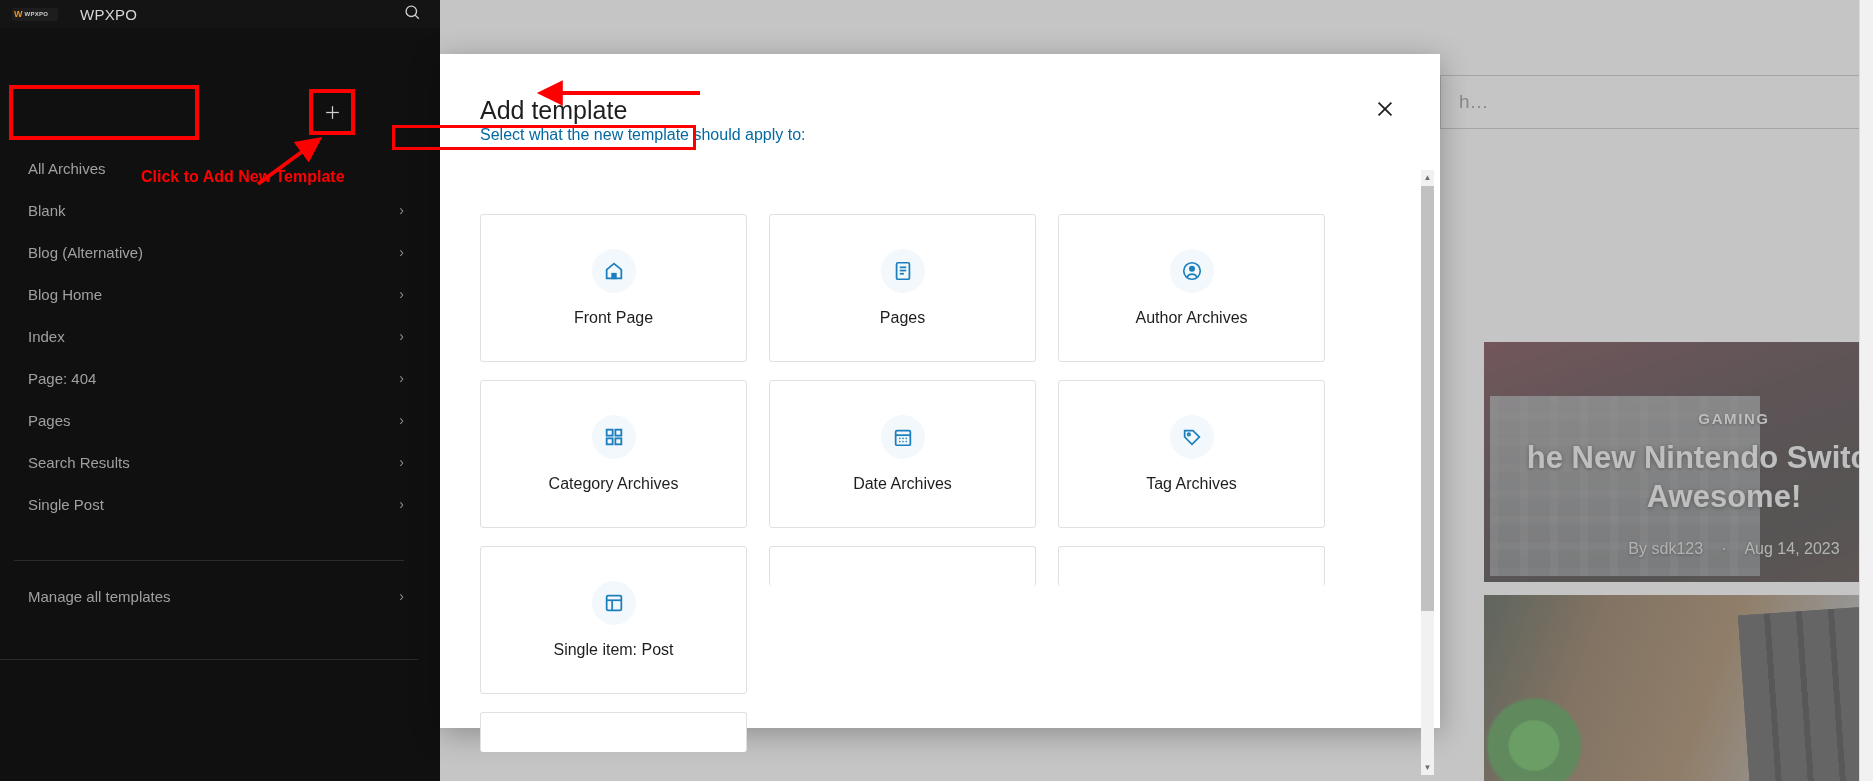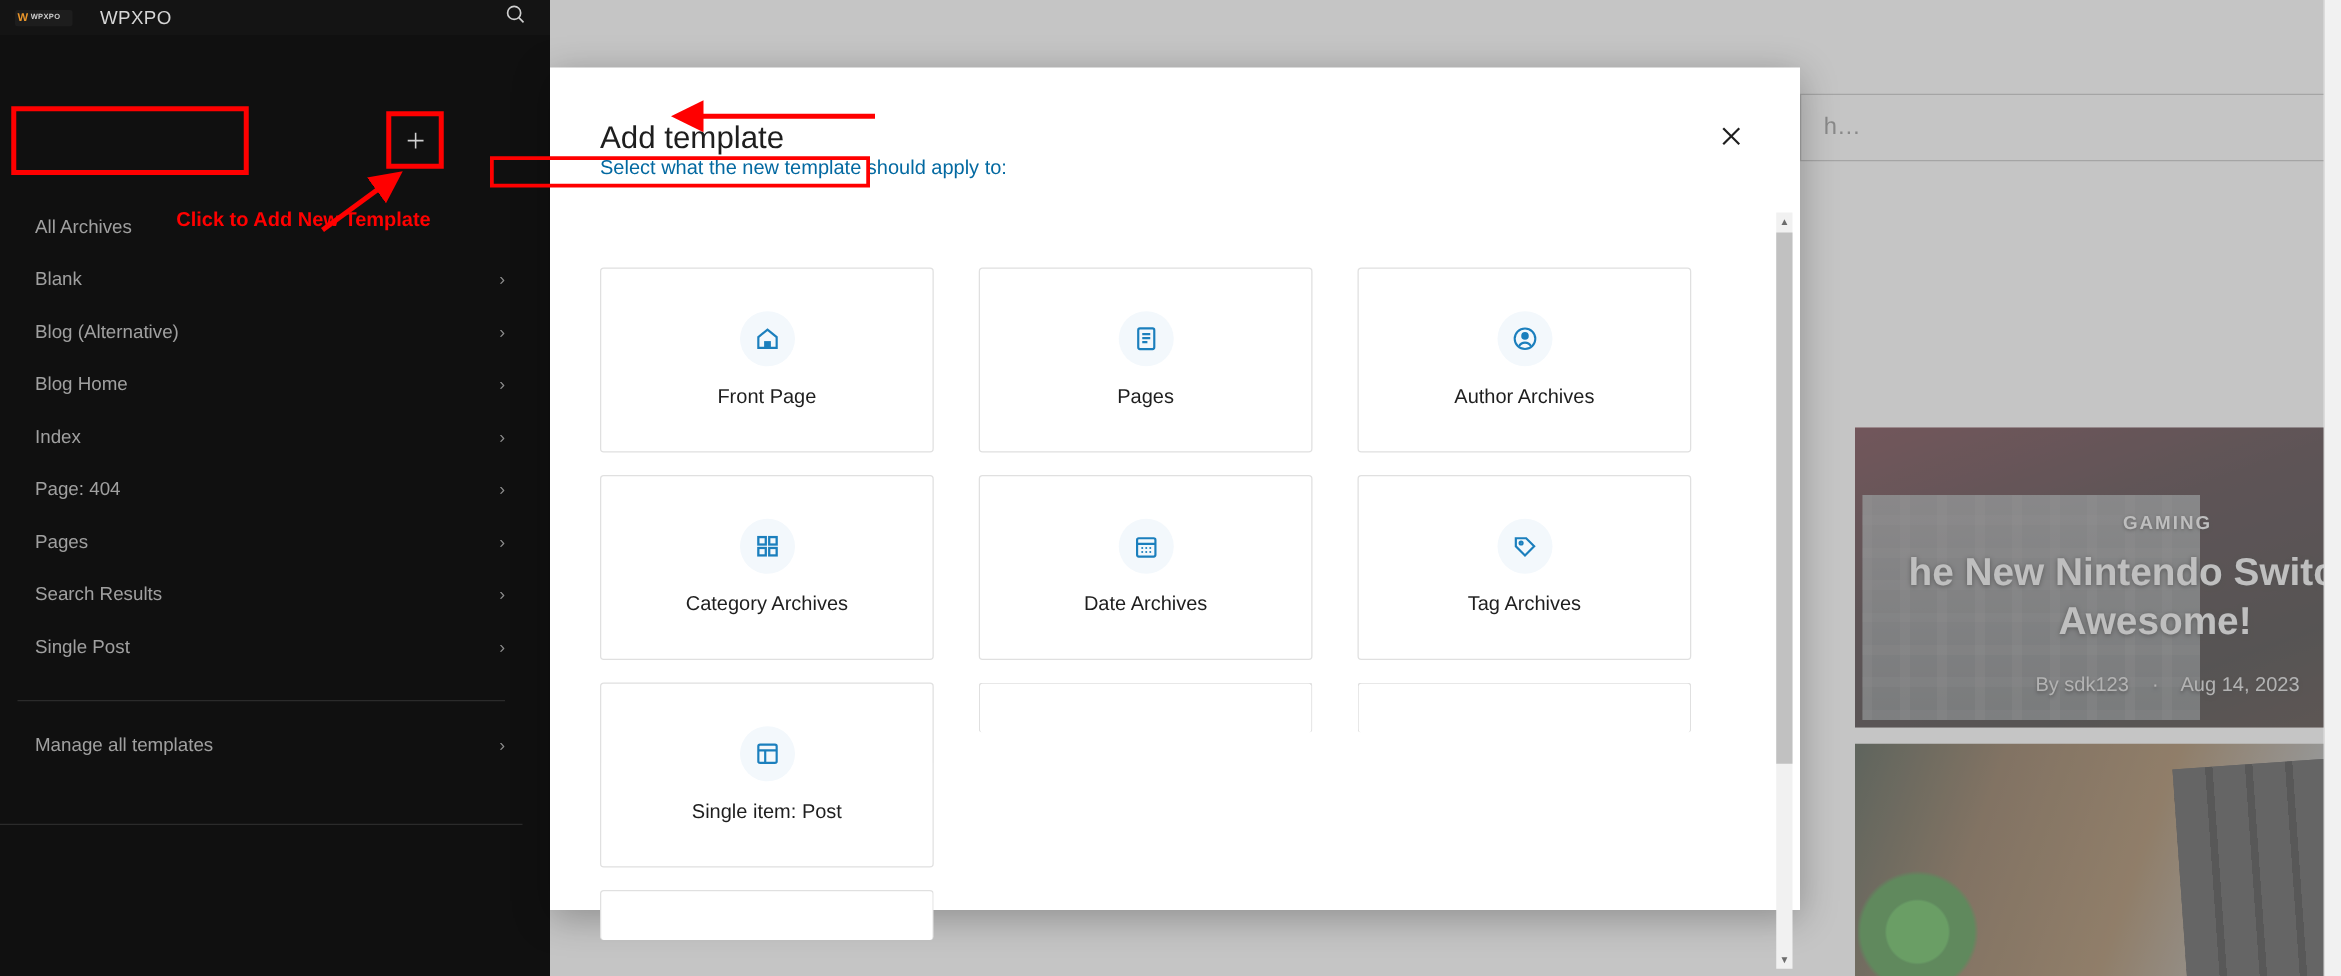--- a/index.html
+++ b/index.html
@@ -113,21 +113,21 @@
   }
   .sb-title { font-size: 22px; font-weight: bold; color: #d8d8d8; }
   .sb-add {
     position: absolute; left: 309px; top: 89px; width: 46px; height: 46px;
     display: flex; align-items: center; justify-content: center;
     color: #d0d0d0; font-size: 25px; font-weight: 300;
   }
 
   .sb-list { position: absolute; left: 0; top: 160px; width: 418px; }
   .sb-item {
-    height: 42px; display: flex; align-items: center;
+    height: 42px; display: flex; 
     padding: 0 14px 0 28px; color: #a0a0a0; font-size: 15px;
   }
   .sb-item .chev { margin-left: auto; color: #8d8d8d; font-size: 14px; }
   .sb-divider {
     position: absolute; left: 14px; top: 560px; width: 390px; height: 1px;
     background: #2b2b2b;
   }
   .sb-manage {
     position: absolute; left: 0; top: 575px; width: 418px; height: 42px;
     display: flex; align-items: center; padding: 0 14px 0 28px;
@@ -155,21 +155,21 @@
     position: absolute; left: 40px; top: 72px;
     font-size: 16px; color: #0369a1;
   }
   .modal-body {
     position: absolute; left: 0; top: 110px; width: 1000px; height: 617px;
     overflow: hidden;
   }
   .grid {
     position: absolute; left: 40px; top: 50px; width: 890px;
     display: grid; grid-template-columns: repeat(3, 267px);
-    gap: 18px 36px;
+    gap: 18px 22px;
   }
   .tcard {
     height: 148px; border: 1px solid #e0e0e0; border-radius: 3px;
     background: #fff;
     display: flex; flex-direction: column; align-items: center; justify-content: center;
     gap: 16px;
   }
   .tcard .iconwrap {
     width: 44px; height: 44px; border-radius: 50%;
     background: #f3f8fc;

